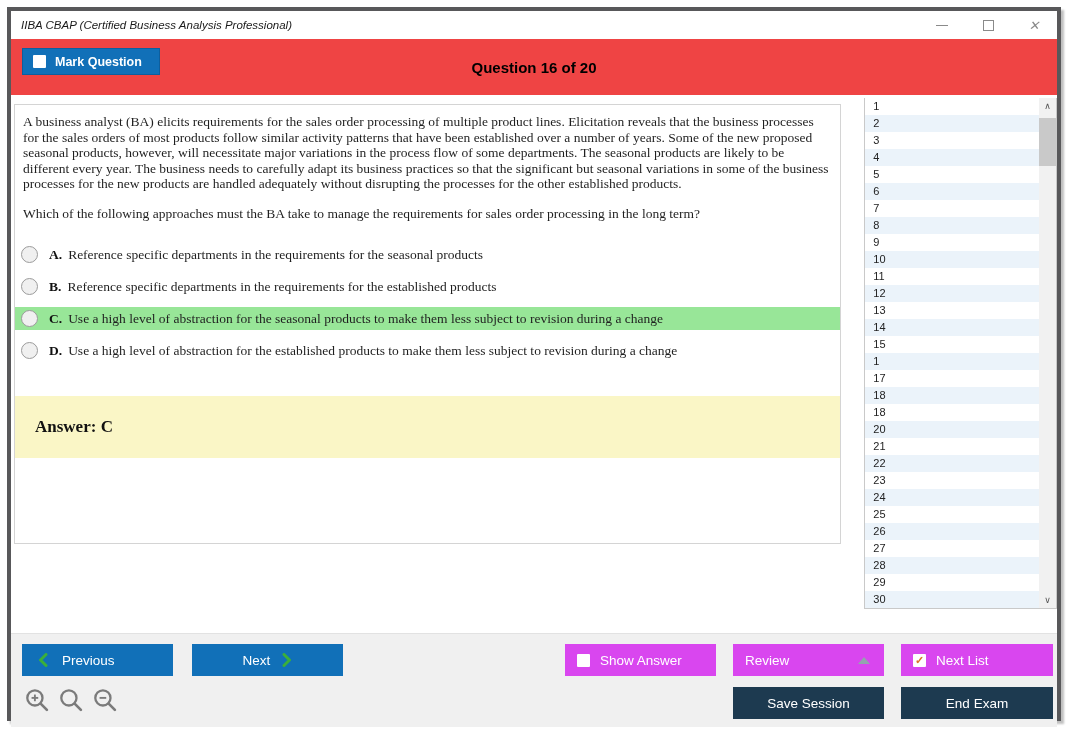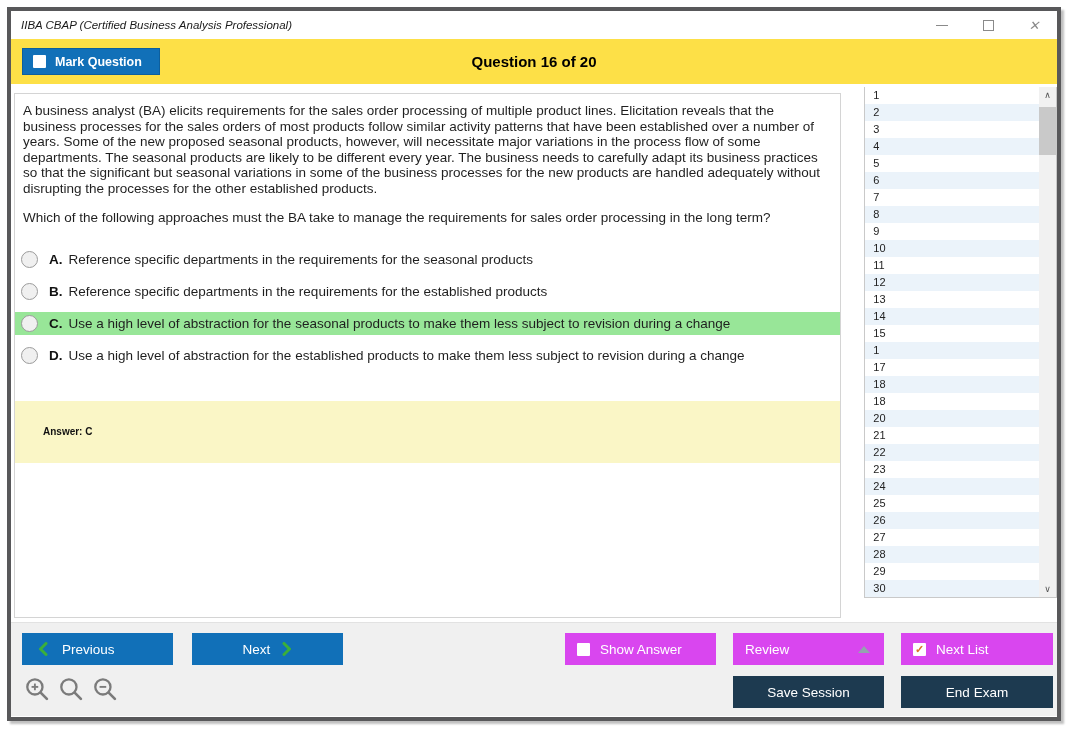--- a/index.html
+++ b/index.html
@@ -11,44 +11,44 @@
   
   .titlebar{height:28px;background:#fff;display:flex;align-items:center;justify-content:space-between;font-style:italic;}
   .titlebar .title{font-size:11.5px;color:#1a1a1a;padding-left:10px;}
   .controls{display:flex;align-items:center;height:100%;}
   .ctrl{width:46px;height:100%;display:flex;align-items:center;justify-content:center;
     color:#8a8a8a;font-size:13px;cursor:default;}
   .min-glyph{display:block;width:12px;height:0;border-top:1px solid #8a8a8a;}
   .max-glyph{display:block;width:11px;height:11px;border:1px solid #8a8a8a;background:#fff;}
 
   
-  .headerbar{position:relative;height:45px;background:#fde047;display:flex;align-items:center;}
+  .headerbar{position:relative;height:56px;background:#ef4444;display:flex;align-items:center;}
   .btn-mark{position:absolute;left:11px;top:9px;height:27px;min-width:138px;background:#1170b8;
     border:1px solid #0d5f9e;display:flex;align-items:center;gap:9px;padding:0 12px 0 10px;cursor:pointer;}
   .btn-mark .label{color:#fff;font-size:12.5px;font-weight:bold;}
   .checkbox{width:13px;height:13px;background:#fff;border-radius:1px;display:flex;
     align-items:center;justify-content:center;font-size:11px;font-weight:bold;color:transparent;line-height:1;}
   .checkbox.checked{color:#dd7327;}
   .q-counter{width:100%;text-align:center;font-size:15px;font-weight:bold;color:#000;}
 
   
   .main{position:relative;height:538px;background:#fff;display:flex;}
-  .qpanel{margin:9px 13px 0 3px;width:837px;height:525px;border:1px solid #d4d4d4;background:#fff;
-    overflow:hidden;}
+  .qpanel{margin:9px 13px 0 3px;width:837px;height:440px;border:1px solid #d4d4d4;background:#fff;
+    overflow:hidden;font-family:Liberation Serif, serif;}
   .qpanel p{margin:9px 10px 0 8px;font-size:13.5px;line-height:15.5px;color:#1f1f1f;}
   .qpanel p.prompt{margin-top:14px;}
   .options{margin-top:22px;}
   .option{display:flex;align-items:center;padding:3px 8px 3px 6px;margin-bottom:9px;cursor:pointer;}
   .option.highlighted{background:#98e698;}
   .radio{flex:0 0 17px;width:17px;height:17px;border-radius:50%;border:1px solid #9b9b9b;
     background:#f0f0f0;margin-right:11px;}
   .opt-letter{font-weight:bold;font-size:13.5px;color:#111;margin-right:6px;white-space:nowrap;}
   .opt-text{font-size:13.5px;color:#1f1f1f;white-space:nowrap;}
   .answerbox{margin-top:34px;width:100%;height:62px;background:#faf6c6;display:flex;align-items:center;}
-  .answerbox .ans{font-size:10px;font-weight:bold;color:#111;padding-left:28px;}
+  .answerbox .ans{font-size:17px;font-weight:bold;color:#111;padding-left:20px;}
 
   
   .sidebar{margin:3px 0 0 10px;width:195px;}
   .sb-header{height:23px;background:#fff;border:1px solid #d0d0d0;display:flex;align-items:center;
     font-size:11px;color:#222;}
   .sb-header .c1{width:52px;padding-left:8px;}
   .sb-header .c2{width:56px;text-align:center;}
   .sb-header .c3{width:78px;text-align:center;}
   .sb-list{position:relative;height:511px;border:1px solid #c9c9c9;border-top:none;background:#fff;}
   .rows{position:absolute;left:0;top:0;bottom:0;right:17px;overflow:hidden;}

